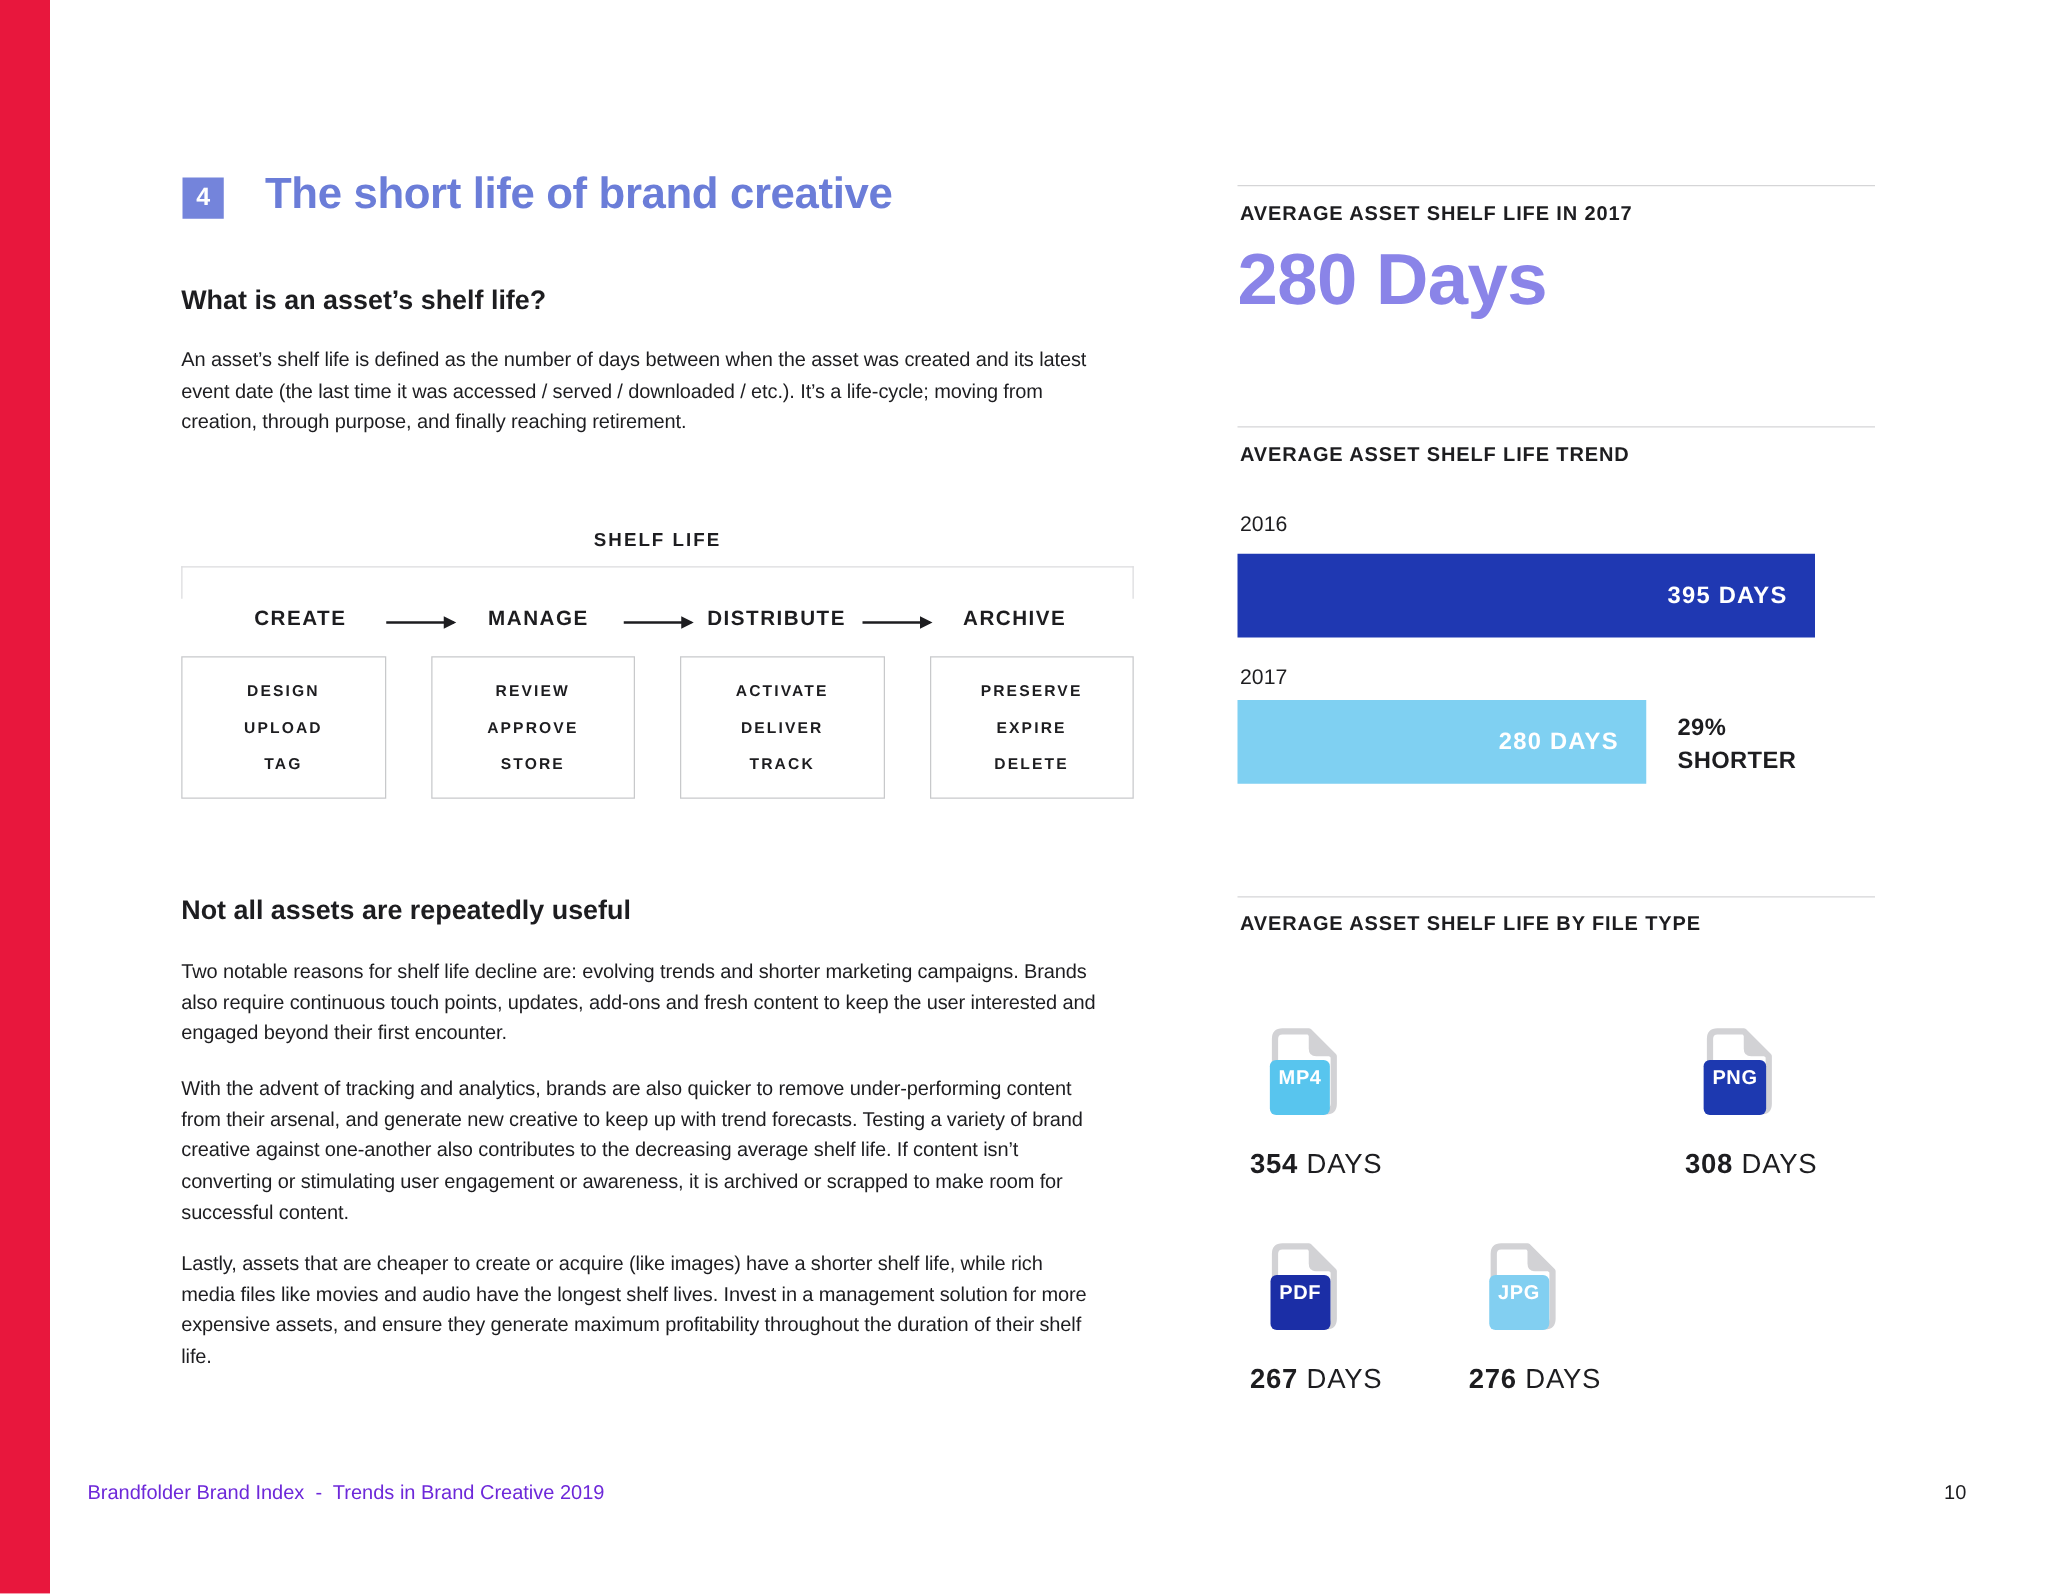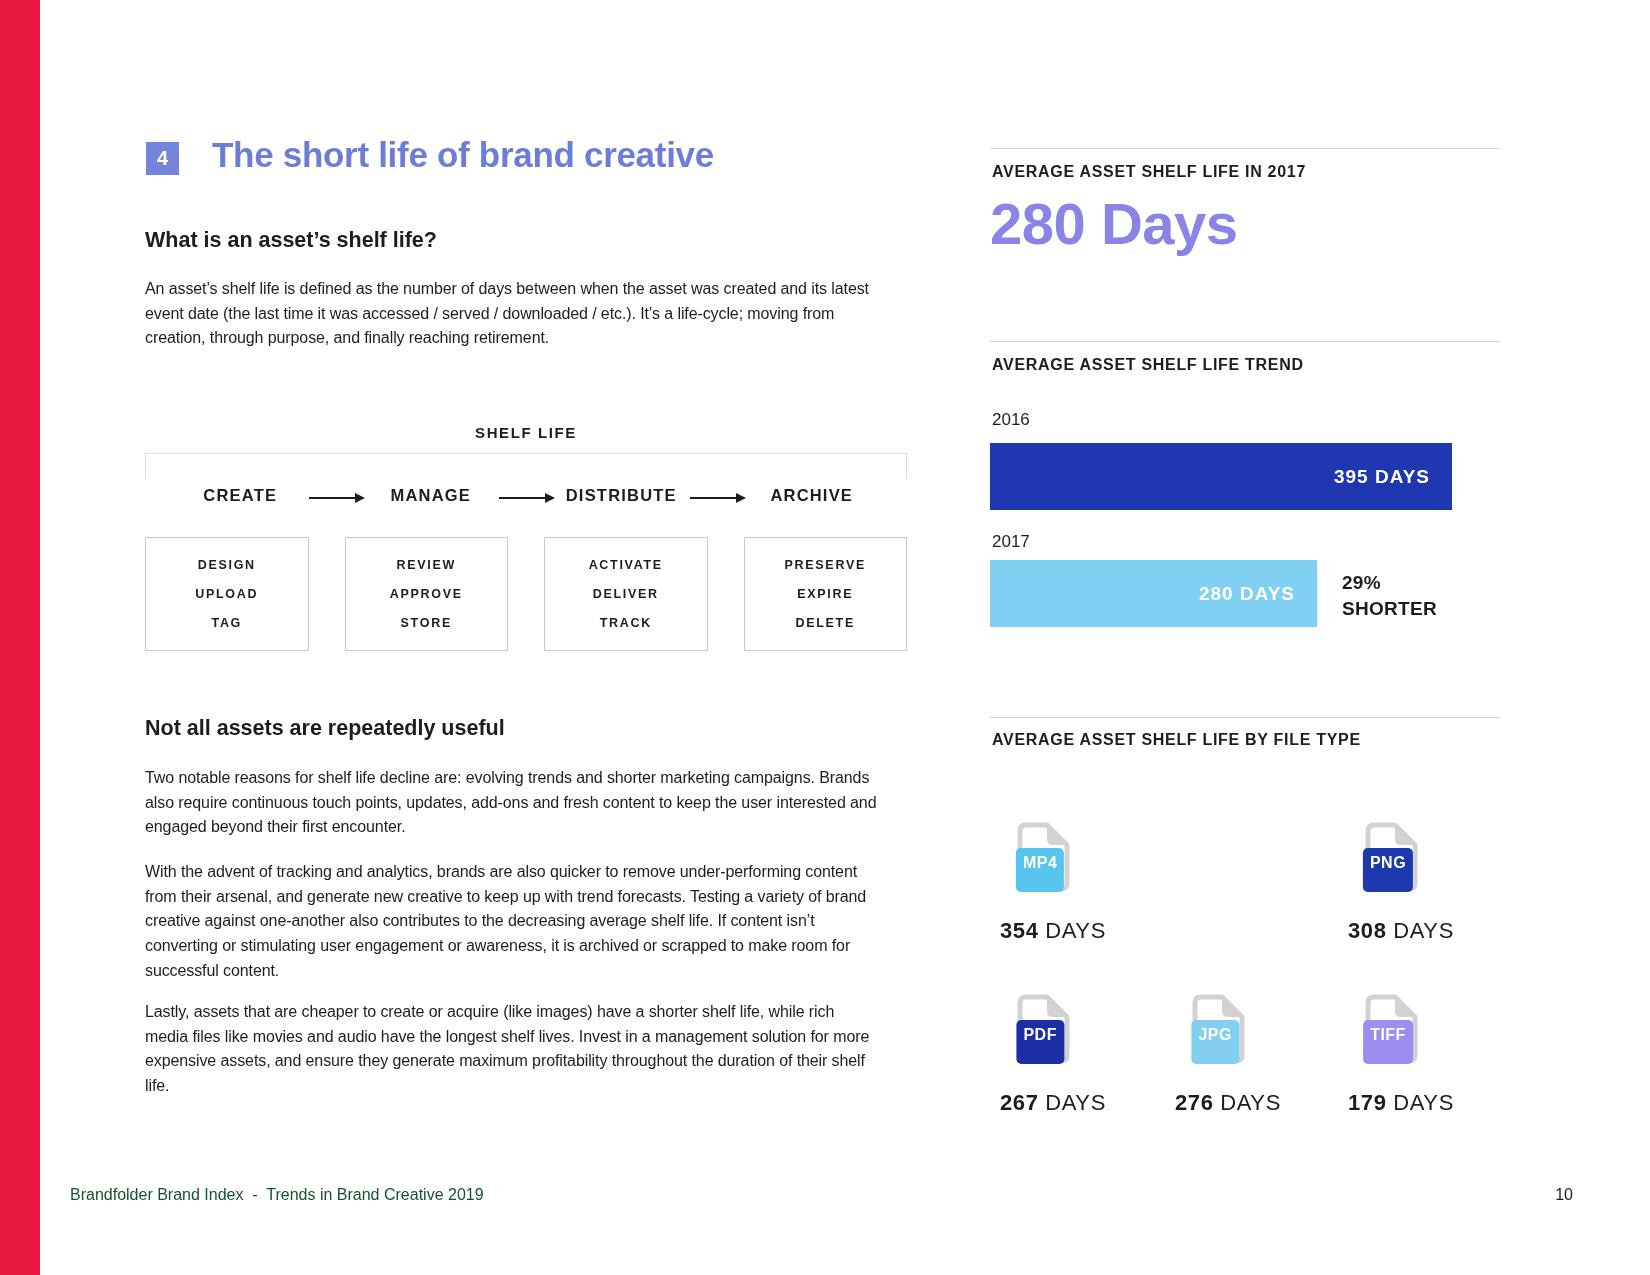--- a/index.html
+++ b/index.html
@@ -21,21 +21,21 @@
   
   .diagram{position:absolute;left:145px;top:424px;width:762px;}
   .diagram-title{text-align:center;font-size:15px;font-weight:700;letter-spacing:1.6px;}
   .bracket{margin-top:12px;height:25px;border:1px solid #DCDCDE;border-bottom:none;}
   .flow{position:relative;display:grid;grid-template-columns:repeat(4,1fr);margin-top:7px;height:24px;}
   .flow-label{text-align:center;font-size:16.5px;font-weight:700;letter-spacing:1.2px;}
   .arrow{position:absolute;top:11px;width:54px;height:2px;background:#1d1d20;}
   .arrow::after{content:"";position:absolute;right:-2px;top:-4.5px;width:0;height:0;
         border-left:10px solid #1d1d20;border-top:5.5px solid transparent;border-bottom:5.5px solid transparent;}
   .a1{left:calc(25% - 27px);} .a2{left:calc(50% - 27px);} .a3{left:calc(75% - 27px);}
-  .boxes{display:flex;gap:36px;margin-top:27px;}
+  .boxes{display:flex;gap:36px;margin-top:15px;}
   .stage-box{flex:1;height:112px;border:1px solid #C8C9CB;background:#fff;display:flex;
         flex-direction:column;align-items:center;justify-content:center;gap:15px;}
   .stage-item{font-size:12.5px;font-weight:700;letter-spacing:1.7px;}
 
   
   .right-col{position:absolute;left:990px;top:0;width:510px;height:1275px;}
   .rule{position:absolute;left:0;width:510px;border-top:1px solid #D5D5D7;}
   .r1{top:148px;} .r2{top:341px;} .r3{top:717px;}
   .rc-label{position:absolute;left:2px;font-size:16px;font-weight:700;letter-spacing:0.7px;color:#1d1d20;text-align:right;}
   .l1{top:163px;} .l2{top:356px;} .l3{top:731px;}
@@ -53,21 +53,21 @@
   .fc-0,.fc-1,.fc-2{top:822px;} .fc-3,.fc-4,.fc-5{top:994px;}
   .fc-0,.fc-3{left:10px;} .fc-1,.fc-4{left:185px;} .fc-2,.fc-5{left:358px;}
   .doc-icon{position:relative;width:54px;height:72px;margin-left:16px;}
   .badge{position:absolute;top:26px;left:50%;transform:translateX(-56%);height:44px;line-height:30px;
         padding:0 7px;border-radius:5px;color:#fff;font-size:16px;font-weight:700;letter-spacing:0.5px;
         background:#999;white-space:nowrap;}
   .days{margin-top:24px;font-size:22px;letter-spacing:0.6px;color:#1d1d20;}
   .days .num{font-weight:700;} .days .unit{font-weight:400;}
 
   
-  .footer-left{position:absolute;left:70px;top:1186px;font-size:16px;white-space:pre;color:#14532d;}
+  .footer-left{position:absolute;left:70px;top:1186px;font-size:16px;white-space:pre;color:#6d28d9;}
   .footer-page{position:absolute;right:77px;top:1186px;font-size:16px;color:#1d1d20;}
 </style>
 </head>
 <body>
 
 <div class="page">
   <div class="red-stripe"></div>
 
   <div class="section-badge">4</div>
   <h1 class="page-title">The short life of brand creative</h1>
@@ -172,27 +172,17 @@
     <div class="file-cell fc-4">
       <div class="doc-icon">
         <svg width="54" height="70" viewBox="0 0 54 70">
             <path d="M10 3 H31 L51 23 V61 Q51 67 45 67 H10 Q4 67 4 61 V9 Q4 3 10 3 Z" fill="#ffffff" stroke="#D2D2D5" stroke-width="5" stroke-linejoin="round"></path>
             <path d="M31 3 L51 23 H37 Q31 23 31 17 Z" fill="#D2D2D5"></path>
           </svg>
         <span class="badge" style="background: rgb(130, 207, 241);">JPG</span>
       </div>
       <div class="days"><span class="num">276</span> <span class="unit">DAYS</span></div>
     </div>
-    <div class="file-cell fc-5">
-      <div class="doc-icon">
-        <svg width="54" height="70" viewBox="0 0 54 70">
-            <path d="M10 3 H31 L51 23 V61 Q51 67 45 67 H10 Q4 67 4 61 V9 Q4 3 10 3 Z" fill="#ffffff" stroke="#D2D2D5" stroke-width="5" stroke-linejoin="round"></path>
-            <path d="M31 3 L51 23 H37 Q31 23 31 17 Z" fill="#D2D2D5"></path>
-          </svg>
-        <span class="badge" style="background: rgb(156, 142, 240);">TIFF</span>
-      </div>
-      <div class="days"><span class="num">179</span> <span class="unit">DAYS</span></div>
-    </div>
   </div>
 
   <div class="footer-left">Brandfolder Brand Index  -  Trends in Brand Creative 2019</div>
   <div class="footer-page">10</div>
 </div>
 
 </body></html>

